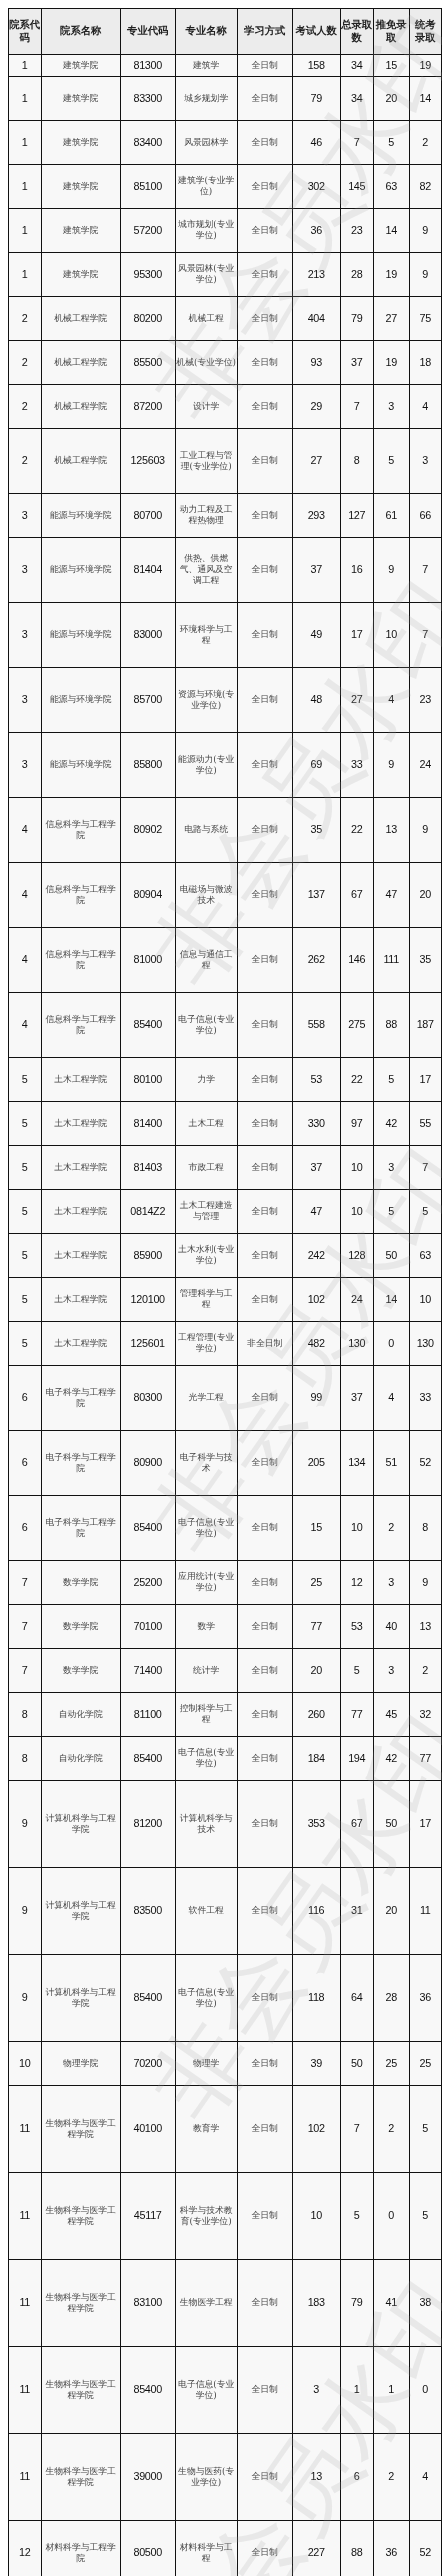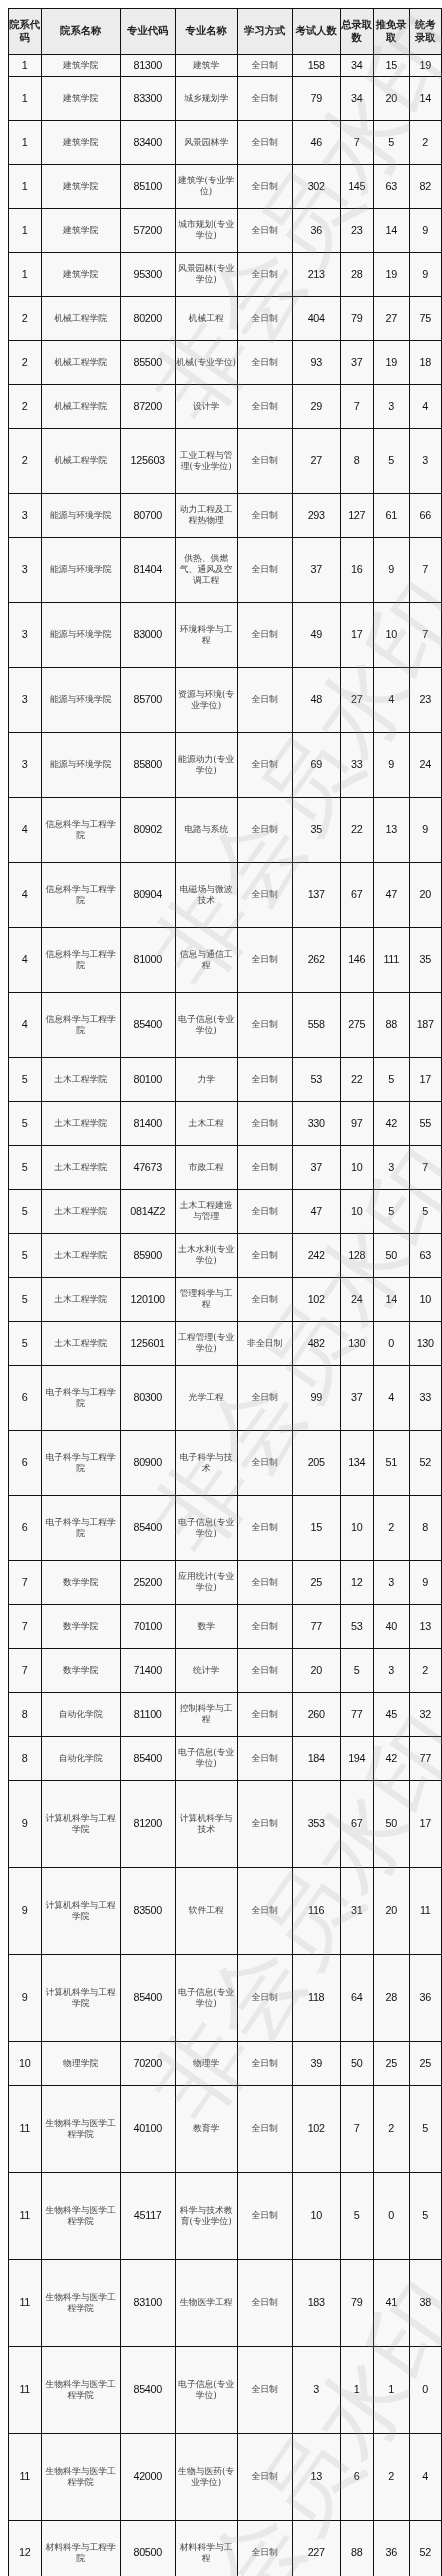--- a/index.html
+++ b/index.html
@@ -277,21 +277,21 @@
           <td class="cn">土木工程</td>
           <td class="cn">全日制</td>
           <td class="num">330</td>
           <td class="num">97</td>
           <td class="num">42</td>
           <td class="num">55</td>
         </tr>
         <tr class="l2">
           <td class="num">5</td>
           <td class="cn">土木工程学院</td>
-          <td class="num">47673</td>
+          <td class="num">81403</td>
           <td class="cn">市政工程</td>
           <td class="cn">全日制</td>
           <td class="num">37</td>
           <td class="num">10</td>
           <td class="num">3</td>
           <td class="num">7</td>
         </tr>
         <tr class="l2">
           <td class="num">5</td>
           <td class="cn">土木工程学院</td>
@@ -508,21 +508,21 @@
           <td class="cn">电子信息(专业学位)</td>
           <td class="cn">全日制</td>
           <td class="num">3</td>
           <td class="num">1</td>
           <td class="num">1</td>
           <td class="num">0</td>
         </tr>
         <tr class="l4">
           <td class="num">11</td>
           <td class="cn">生物科学与医学工程学院</td>
-          <td class="num">42000</td>
+          <td class="num">39000</td>
           <td class="cn">生物与医药(专业学位)</td>
           <td class="cn">全日制</td>
           <td class="num">13</td>
           <td class="num">6</td>
           <td class="num">2</td>
           <td class="num">4</td>
         </tr>
         <tr class="l3">
           <td class="num">12</td>
           <td class="cn">材料科学与工程学院</td>

